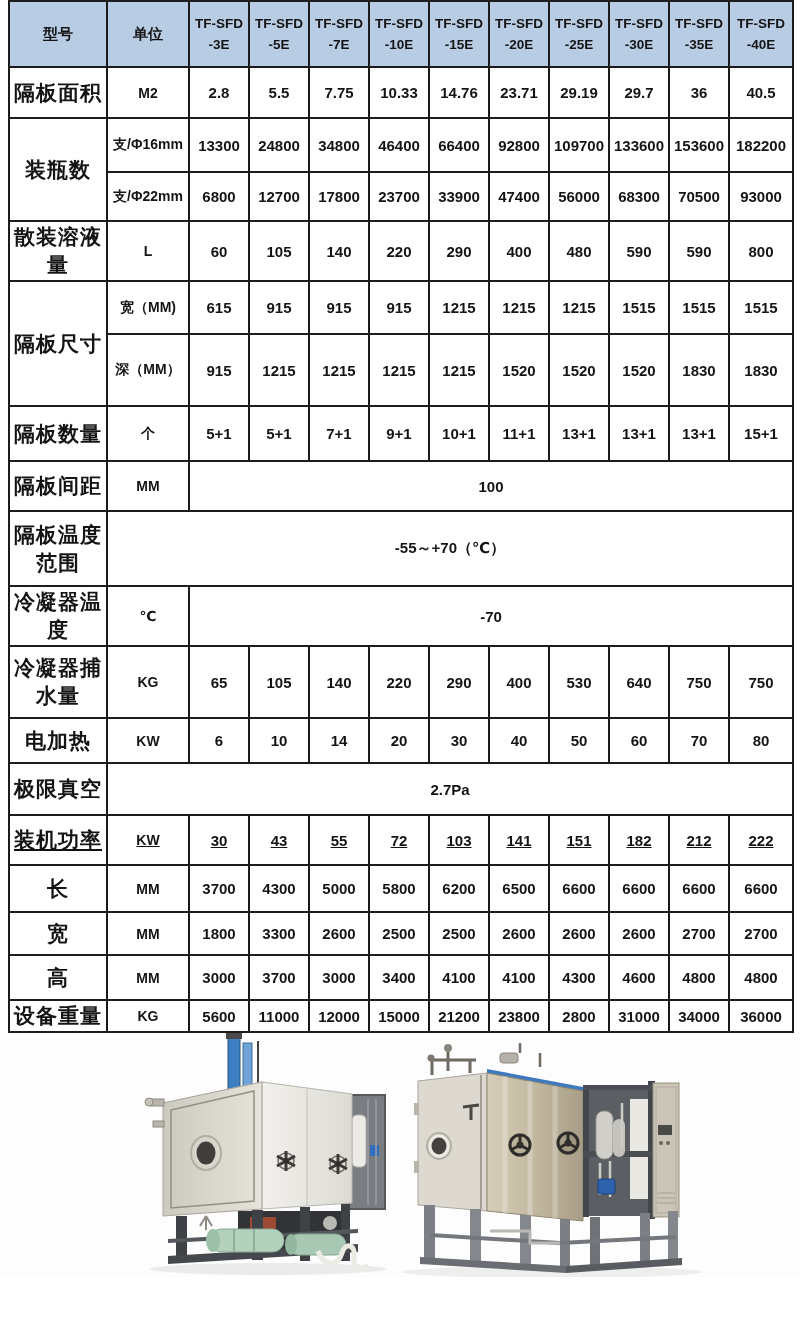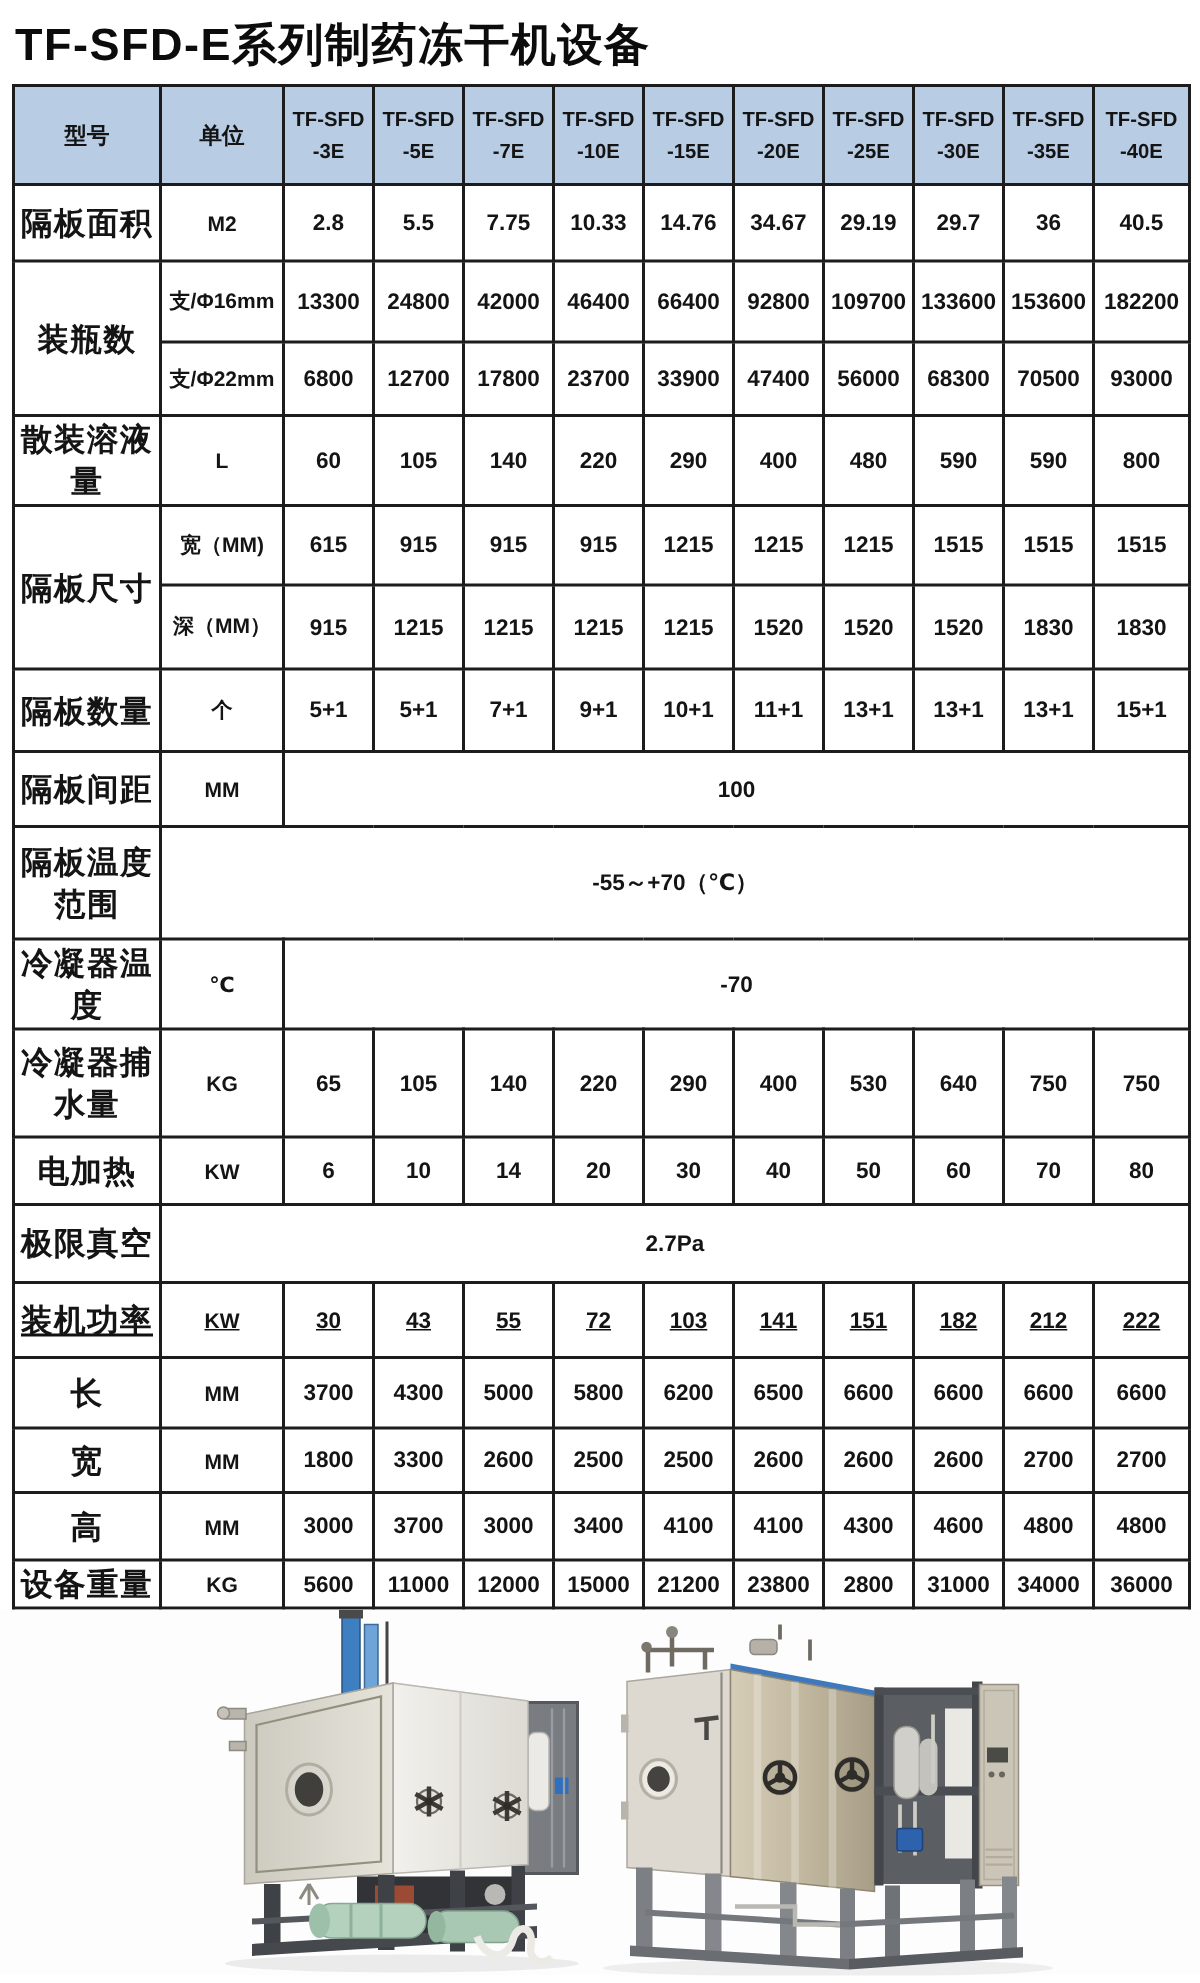--- a/index.html
+++ b/index.html
@@ -27,41 +27,40 @@
   .spec-table thead th.corner,.spec-table thead th.unit-h{font-size:15px;}
   td.label{font-size:21px;letter-spacing:1px;}
   td.unit{font-size:14px;}
   td.value{font-size:15px;}
   
   tbody tr:nth-child(1){height:51px;}
   tbody tr:nth-child(2){height:54px;}
   tbody tr:nth-child(3){height:49px;}
   tbody tr:nth-child(4){height:50px;}
   tbody tr:nth-child(5){height:53px;}
-  tbody tr:nth-child(6){height:56px;}
+  tbody tr:nth-child(6){height:72px;}
   tbody tr:nth-child(7){height:55px;}
   tbody tr:nth-child(8){height:50px;}
   tbody tr:nth-child(9){height:75px;}
   tbody tr:nth-child(10){height:53px;}
   tbody tr:nth-child(11){height:72px;margin-left:32px;}
   tbody tr:nth-child(12){height:45px;}
   tbody tr:nth-child(13){height:52px;margin-top:20px;}
   tbody tr:nth-child(14){height:50px;text-decoration:underline;}
   tbody tr:nth-child(15){height:47px;}
   tbody tr:nth-child(16){height:43px;}
   tbody tr:nth-child(17){height:45px;}
   tbody tr:nth-child(18){height:30px;}
   figure.product-photo{margin:0;padding:0;height:244px;width:800px;}
 </style>
 </head>
 <body>
 
 <div class="page">
 
-  <h1 class="page-title">TF-SFD-E系列制药冻干机设备</h1>
 
   <table class="spec-table">
     <colgroup>
       <col style="width:98px">
         <col style="width:82px">
       <col style="width:60px">
         <col style="width:60px">
         <col style="width:60px">
         <col style="width:60px">
       <col style="width:60px">
@@ -119,32 +118,32 @@
     </thead>
     <tbody id="spec-body">
         <tr>
           <td class="label">隔板面积</td>
           <td class="unit">M2</td>
           <td class="value">2.8</td>
           <td class="value">5.5</td>
           <td class="value">7.75</td>
           <td class="value">10.33</td>
           <td class="value">14.76</td>
-          <td class="value">34.67</td>
+          <td class="value">23.71</td>
           <td class="value">29.19</td>
           <td class="value">29.7</td>
           <td class="value">36</td>
           <td class="value">40.5</td>
         </tr>
         <tr>
           <td class="label" rowspan="2">装瓶数</td>
           <td class="unit">支/Φ16mm</td>
           <td class="value">13300</td>
           <td class="value">24800</td>
-          <td class="value">42000</td>
+          <td class="value">34800</td>
           <td class="value">46400</td>
           <td class="value">66400</td>
           <td class="value">92800</td>
           <td class="value">109700</td>
           <td class="value">133600</td>
           <td class="value">153600</td>
           <td class="value">182200</td>
         </tr>
         <tr>
           <td class="unit">支/Φ22mm</td>

